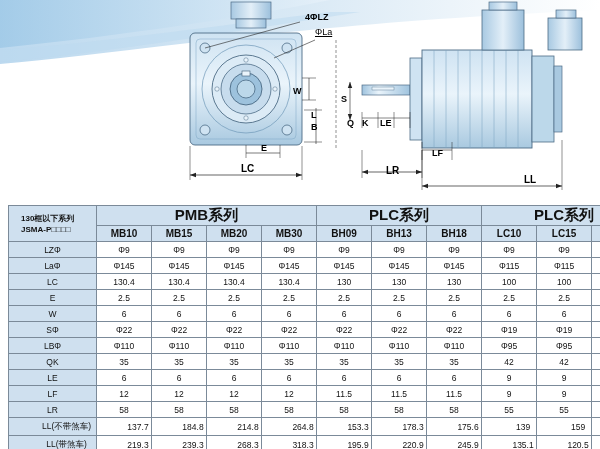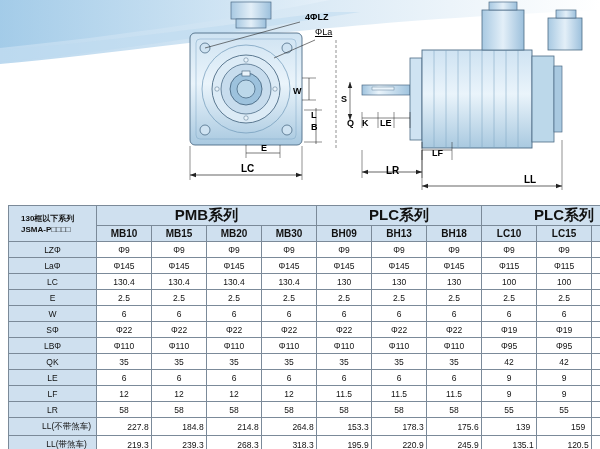--- a/index.html
+++ b/index.html
@@ -379,21 +379,21 @@
           <td>58</td>
           <td>58</td>
           <td>58</td>
           <td>58</td>
           <td>55</td>
           <td>55</td>
           <td>55</td>
         </tr>
         <tr>
           <td class="rowlabel tall">LL(不带煞车)</td>
-          <td class="tall">227.8</td>
+          <td class="tall">137.7</td>
           <td class="tall">184.8</td>
           <td class="tall">214.8</td>
           <td class="tall">264.8</td>
           <td class="tall">153.3</td>
           <td class="tall">178.3</td>
           <td class="tall">175.6</td>
           <td class="tall">139</td>
           <td class="tall">159</td>
           <td class="tall">179</td>
         </tr>

